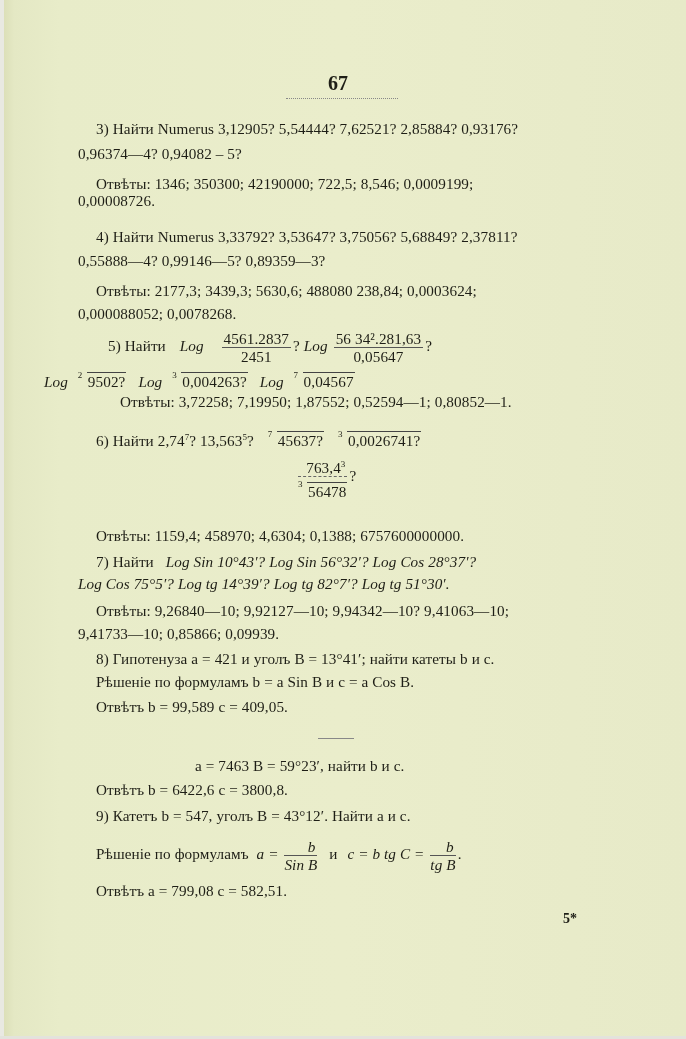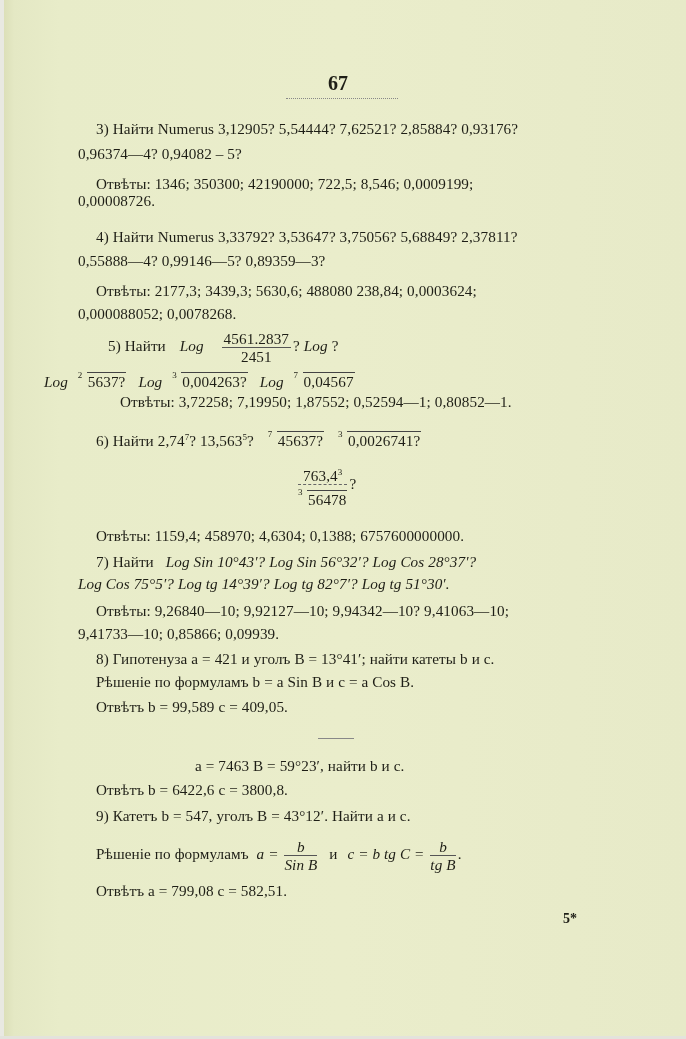--- a/index.html
+++ b/index.html
@@ -9,21 +9,21 @@
     font-family: "Liberation Serif", "DejaVu Serif", serif;
     color:#1e1e16;
   }
   .edge-left { position:absolute; left:0; top:0; width:4px; height:1039px; background:#e9e9e2; }
   .edge-bottom { position:absolute; left:0; bottom:0; width:686px; height:3px; background:#e3e3dc; }
   .ln { position:absolute; white-space:nowrap; font-size:15.2px; line-height:18px; letter-spacing:0.1px; font-stretch:condensed; }
   i, .it { font-style:italic; }
   .pnum { position:absolute; left:328px; top:72px; font-size:20px; font-weight:bold;text-align:center; }
   .prule { position:absolute; left:286px; top:98px; width:112px; border-top:1px dotted #888; }
   .frac { display:inline-block; vertical-align:middle; text-align:center; margin:0 2px; }
-  .frac .num { display:block; border-bottom:1px solid #555; padding:0 2px; line-height:17px; }
+  .frac .num { display:block; border-bottom:1px solid #555; padding:0 2px; line-height:17px;text-align:right; }
   .frac .den { display:block; line-height:17px; }
   .rad { display:inline-block; position:relative; padding-left:9px; }
   .rad .idx { position:absolute; left:0; top:-7px; font-size:9px; }
   .rad .body { border-top:1px solid #444; padding:0 1px; }
   sup { font-size:9px; vertical-align:6px; }
   .sep { position:absolute; left:318px; top:738px; width:36px; border-top:1.5px solid #888; }
   .foot { position:absolute; left:563px; top:911px; font-size:14px; font-weight:bold; }
 </style>
 </head>
 <body>
@@ -45,38 +45,41 @@
 <div class="ln" style="left:78px;top:305px;">0,000088052;  0,0078268.</div>
 
 <div class="ln" style="left:108px;top:330px;">
   <span>5) Найти</span>
   <span class="it" style="margin-left:10px;">Log</span>
   <span class="frac" style="margin-left:14px;">
     <span class="num">4561.2837</span>
     <span class="den">2451</span>
   </span><span>?</span>
   <span class="it">Log</span>
-  <span>?</span>
+  <span class="frac">
+    <span class="num">56 34².281,63</span>
+    <span class="den">0,05647</span>
+  </span><span>?</span>
 </div>
 <div class="ln" style="left:44px;top:373px;">
   <span class="it">Log</span>
-  <span class="rad" style="margin-left:6px;"><span class="idx">2</span><span class="body">5637?</span></span>
+  <span class="rad" style="margin-left:6px;"><span class="idx">2</span><span class="body">9502?</span></span>
   <span class="it" style="margin-left:8px;">Log</span>
   <span class="rad" style="margin-left:6px;"><span class="idx">3</span><span class="body">0,004263?</span></span>
   <span class="it" style="margin-left:8px;">Log</span>
   <span class="rad" style="margin-left:6px;"><span class="idx">7</span><span class="body">0,04567</span></span>
 </div>
 <div class="ln" style="left:80px;top:393px;margin-left:40px;">Отвѣты:  3,72258;  7,19950;  1,87552;  0,52594—1;  0,80852—1.</div>
 
 <div class="ln" style="left:96px;top:428px;">
   <span>6) Найти  2,74</span><sup>7</sup><span>?  13,563</span><sup>5</sup><span>?</span>
   <span class="rad" style="margin-left:10px;"><span class="idx">7</span><span class="body">45637?</span></span>
   <span class="rad" style="margin-left:10px;"><span class="idx">3</span><span class="body">0,0026741?</span></span>
 </div>
-<div class="ln" style="left:296px;top:456px;margin-top:8px;">
+<div class="ln" style="left:296px;top:456px;">
   <span class="frac">
     <span class="num" style="border-bottom:1px dashed #666;"><span>763,4</span><sup>3</sup></span>
     <span class="den" style="padding-top:6px;"><span class="rad"><span class="idx">3</span><span class="body">56478</span></span></span>
   </span><span>?</span>
 </div>
 <div class="ln" style="left:96px;top:527px;">Отвѣты:  1159,4;  458970;  4,6304;  0,1388;  6757600000000.</div>
 
 <div class="ln" style="left:96px;top:553px;">
   <span>7) Найти</span>
   <span class="it" style="margin-left:8px;">Log Sin 10°43′?  Log Sin 56°32′?  Log Cos 28°37′?</span>

